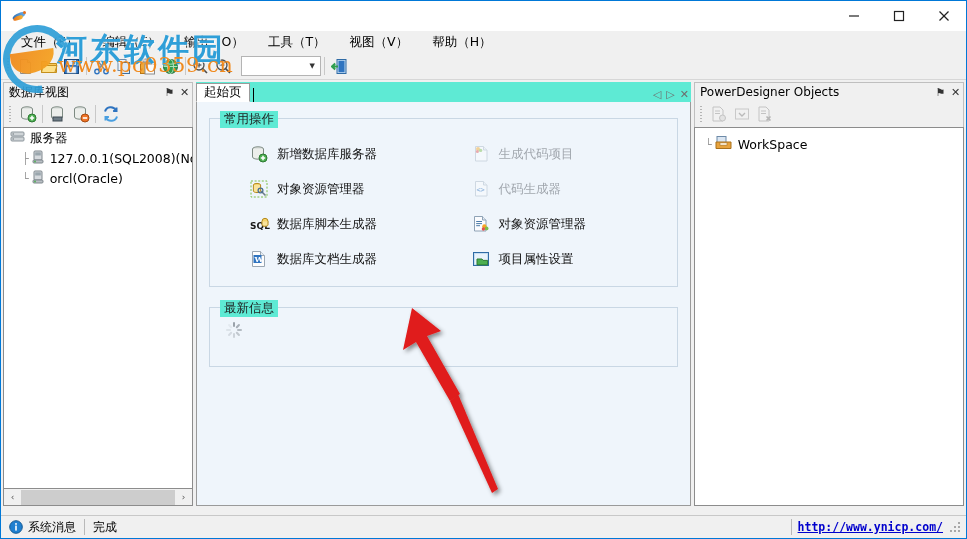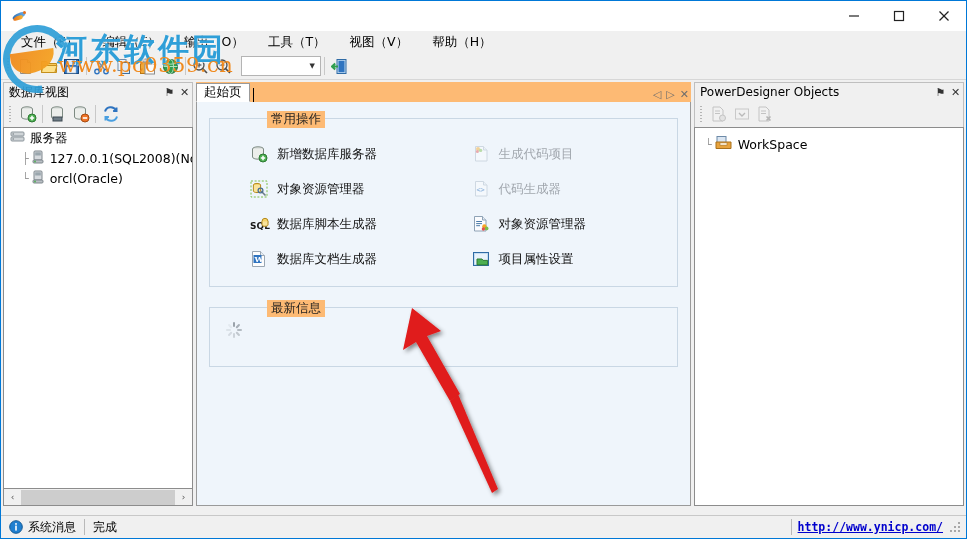--- a/index.html
+++ b/index.html
@@ -78,21 +78,21 @@
   .hscroll{height:17px;background:#f0f0f0;border:1px solid #8c8c8c;border-top:none;display:flex;align-items:center;box-sizing:border-box;}
   .hs-arrow{width:17px;height:15px;display:flex;align-items:center;justify-content:center;font-size:9px;color:#555;background:#f0f0f0;}
   .hs-thumb{height:15px;background:#cdcdcd;flex:1;margin:0 0;}
   .hs-track{flex:1;display:flex;}
 
   
   .vsplit{width:3px;background:#f0f0f0;}
 
   
   .center-panel{flex:1;display:flex;flex-direction:column;min-width:0;margin-top:2px;}
-  .tabstrip{height:20px;display:flex;align-items:flex-end;background:#fdba74;position:relative;}
+  .tabstrip{height:20px;display:flex;align-items:flex-end;background:#5eead4;position:relative;}
   .tab{
     height:19px;background:#fff;border:1px solid #9a9a9a;border-bottom:1px solid #fff;
     display:flex;align-items:center;padding:0 7px;font-size:12.5px;box-sizing:border-box;
   }
   .tab-caret{width:1px;height:14px;background:#000;margin-left:3px;}
   .tab-nav{position:absolute;right:2px;bottom:2px;display:flex;align-items:center;gap:5px;}
   .tab-nav span{font-size:11px;color:#6d6d6d;line-height:1;}
   .start-page{
     flex:1;background:#eff5fb;border:1px solid #9a9a9a;border-top:none;overflow:hidden;position:relative;
     box-sizing:border-box;
@@ -112,21 +112,21 @@
     font-family:"DejaVu Sans","Liberation Sans",sans-serif;letter-spacing:1px;}
   .bl-bar{position:absolute;left:32px;top:25px;width:42px;height:6px;background:#11589c;opacity:.75;}
   .banner-text{
     color:#fff;font-size:15px;letter-spacing:3px;margin-left:26px;white-space:nowrap;
   }
 
   .group{
     margin:16px 12px 0 12px;border:1px solid #c9d7e4;background:#eff5fb;position:relative;
   }
   .group-title{
-    position:absolute;top:-8px;left:10px;background:#fdba74;padding:0 4px;font-size:12.5px;color:#1d1d1d;margin-left:47px;
+    position:absolute;top:-8px;left:10px;background:#5eead4;padding:0 4px;font-size:12.5px;color:#1d1d1d;
   }
   .ops-grid{display:flex;padding:26px 0 18px 0;}
   .ops-col{flex:1;display:flex;flex-direction:column;gap:17px;}
   .ops-col.col1{padding-left:40px;}
   .ops-col.col2{padding-left:16px;}
   .op{display:flex;align-items:center;height:18px;white-space:nowrap;}
   .op-icon{width:18px;height:18px;margin-right:9px;position:relative;flex:0 0 auto;}
   .op-label{font-size:12.5px;color:#111;}
   .op.disabled .op-label{color:#a0a6ad;}
   .op.disabled .op-icon{opacity:.45;}

